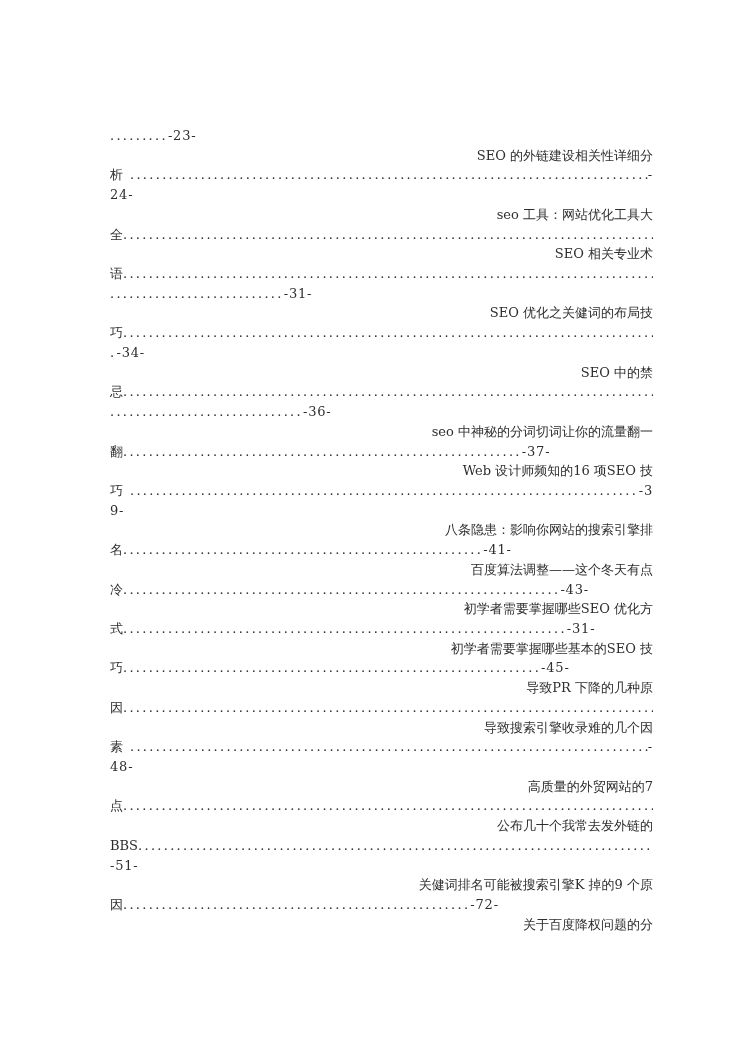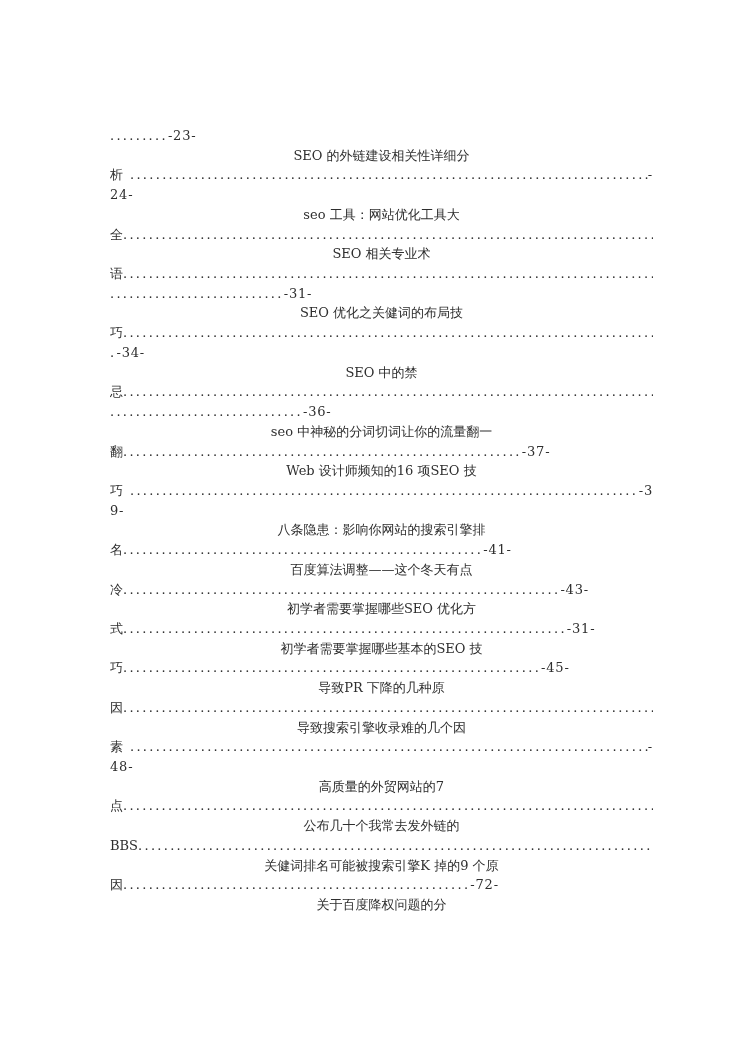--- a/index.html
+++ b/index.html
@@ -17,21 +17,21 @@
     color:#2e2e2e;
     margin-top:40px;
   }
   .line{
     height:19.72px;
     line-height:19.72px;
     white-space:nowrap;
     overflow:hidden;
   }
   
-  .line.justified{display:flex;justify-content:center;}
+  .line.justified{display:flex;justify-content:flex-end;}
   .tok{flex:0 0 auto;}
   
   .line.leaderfill{display:flex;}
   .leaderfill .pre{flex:0 0 auto;}
   .leaderfill .dots{flex:1 1 auto;overflow:hidden;}
   .leaderfill .num{flex:0 0 auto;}
   .pre.gap{margin-right:7px;}
   .dots{letter-spacing:2.3px;color:#2e2e2e;}
   .num{letter-spacing:0.8px;}
 </style>
@@ -276,20 +276,21 @@
         <span class="tok">去</span>
         <span class="tok">发</span>
         <span class="tok">外</span>
         <span class="tok">链</span>
         <span class="tok">的</span>
       </div>
       <div class="line leaderfill">
         <span class="pre">BBS</span>
         <span class="dots">................................................................................................................................................................</span>
       </div>
+      <div class="line pagenum"><span class="num">-51-</span></div>
       <div class="line justified">
         <span class="tok">关</span>
         <span class="tok">健</span>
         <span class="tok">词</span>
         <span class="tok">排</span>
         <span class="tok">名</span>
         <span class="tok">可</span>
         <span class="tok">能</span>
         <span class="tok">被</span>
         <span class="tok">搜</span>

